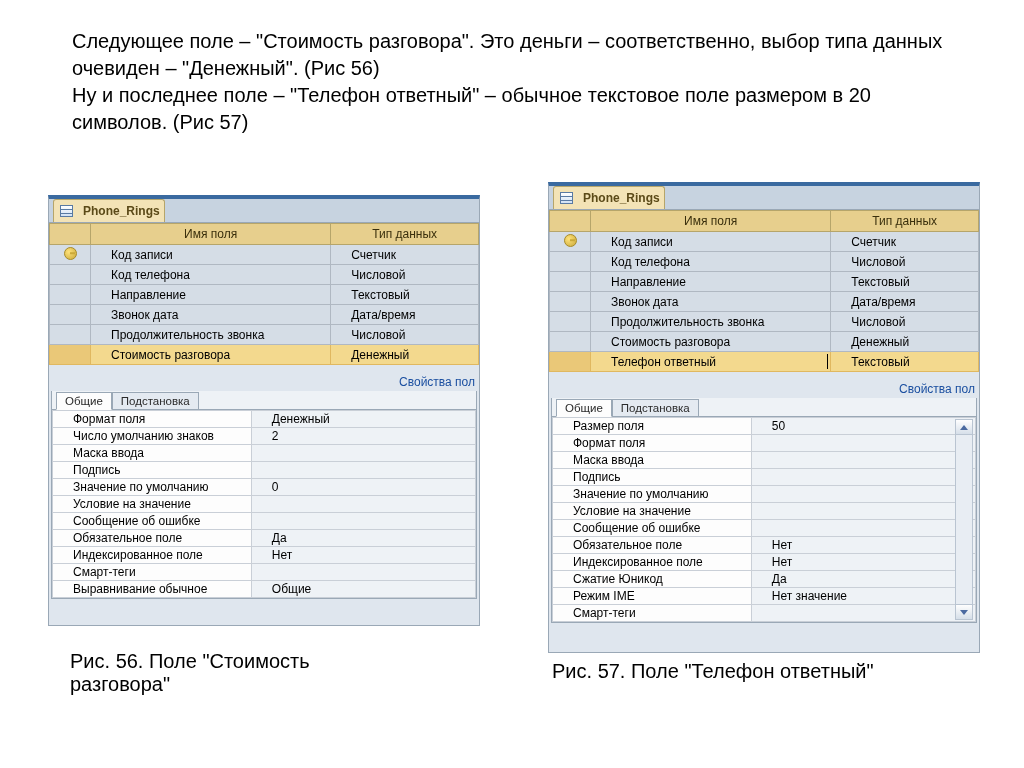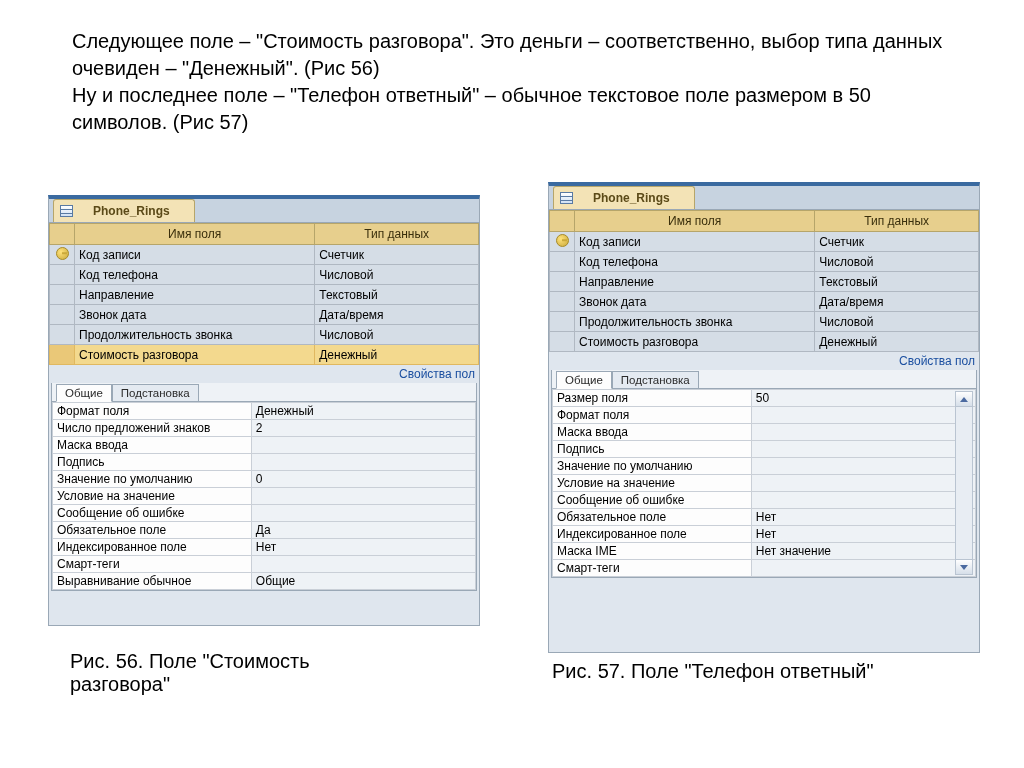--- a/index.html
+++ b/index.html
@@ -36,26 +36,26 @@
   .tab-strip {
     height: 23px;
     background: #c7d3e0;
     border-bottom: 1px solid #9aa8b6;
     display: flex;
     align-items: flex-end;
   }
   .table-tab {
     display: flex;
     align-items: center;
-    gap: 20px;
+    gap: 10px;
     background: #f3e3b6;
     border: 1px solid #b6a56a;
     border-bottom: none;
     border-radius: 3px 3px 0 0;
-    padding: 2px 24px 2px 6px;
+    padding: 2px 4px 2px 6px;
     margin-left: 4px;
     font-weight: bold;
     color: #5b4a18;
     height: 18px;
   }
   .table-icon {
     width: 13px; height: 12px;
     background: linear-gradient(#fff,#cfe1f5);
     border: 1px solid #597aa3;
     box-sizing: border-box;
@@ -67,29 +67,29 @@
   .table-icon:before { top:3px; }
   .table-icon:after  { top:7px; }
 
   table.design {
     border-collapse: collapse;
     width: 100%;
   }
   table.design th {
     background: #e7cf8d;
     border: 1px solid #b6a56a;
-    padding: 3px 12px;
+    padding: 3px 20px;
     font-weight: normal;
     text-align: center;
     color: #3a2f0c;
   }
   table.design td {
     border: 1px solid #b0b8c2;
     background: #d5dde6;
-    padding: 2px 4px;
+    padding: 2px 20px;
     height: 15px;
   }
   table.design td.gutter {
     width: 18px;
     background: #d5dde6;
     text-align: center;
     padding: 0;
   }
   .key-icon {
     display:inline-block; width:11px; height:11px;
@@ -104,21 +104,21 @@
   }
   tr.selrow td { background:#f3d98e !important; border-color:#e0b860 !important; }
   tr.selrow td.gutter { background:#eac878 !important; }
   .cursor-cell { position:relative; }
   .cursor-cell:after { content:""; position:absolute; right:2px; top:2px; bottom:2px; width:1px; background:#000; }
 
   .propbar {
     text-align: right;
     color: #1b4fa0;
     font-size: 12px;
-    padding: 2px 4px 0 0;
+    padding: 10px 4px 0 0;
     background:#dfe6ee;
   }
 
   .prop-panel {
     border: 1px solid #9aa8b6;
     margin: 2px 2px 2px 2px;
     background: #eef2f6;
   }
   .prop-tabs {
     display:flex;
@@ -142,21 +142,21 @@
     border-bottom:1px solid #fdfdfd;
     z-index:1;
   }
   table.props {
     border-collapse: collapse;
     width: 100%;
     background:#fdfdfd;
   }
   table.props td {
     border:1px solid #c9cfd7;
-    padding:1px 4px;
+    padding:1px 20px;
     height:14px;
     font-size:12px;
   }
   table.props td.label { width:47%; background:#fdfdfd; }
   table.props td.value { background:#eef2f6; }
   
   .scroll {
     position:absolute; right:3px;
     width:16px;
     background:#e8edf3;
@@ -182,21 +182,21 @@
     width:330px;
   }
   #cap56 { left:70px; top:650px; }
   #cap57 { left:552px; top:660px; }
 </style>
 </head>
 <body>
 
 <div class="intro">
   <span>Следующее поле – "Стоимость разговора". Это деньги – соответственно, выбор типа данных очевиден – "Денежный". (Рис 56)</span><br>
-  <span>Ну и последнее поле – "Телефон ответный" – обычное текстовое поле размером в 50 символов. (Рис 57)</span>
+  <span>Ну и последнее поле – "Телефон ответный" – обычное текстовое поле размером в 20 символов. (Рис 57)</span>
 </div>
 
 <div class="figbox" id="fig56">
   <div class="tab-strip">
     <div class="table-tab">
       <span class="table-icon"></span>
       <span>Phone_Rings</span>
     </div>
   </div>
   <table class="design">
@@ -246,21 +246,21 @@
       <div class="ptab active">Общие</div>
       <div class="ptab">Подстановка</div>
     </div>
     <table class="props">
       <tbody id="props56">
           <tr>
             <td class="label">Формат поля</td>
             <td class="value">Денежный</td>
           </tr>
           <tr>
-            <td class="label">Число предложений знаков</td>
+            <td class="label">Число умолчанию знаков</td>
             <td class="value">2</td>
           </tr>
           <tr>
             <td class="label">Маска ввода</td>
             <td class="value"></td>
           </tr>
           <tr>
             <td class="label">Подпись</td>
             <td class="value"></td>
           </tr>
@@ -335,20 +335,25 @@
         </tr>
         <tr>
           <td class="gutter"></td>
           <td>Продолжительность звонка</td>
           <td>Числовой</td>
         </tr>
         <tr>
           <td class="gutter"></td>
           <td>Стоимость разговора</td>
           <td>Денежный</td>
+        </tr>
+        <tr class="selrow">
+          <td class="gutter"></td>
+          <td class="cursor-cell">Телефон ответный</td>
+          <td>Текстовый</td>
         </tr>
       </tbody>
   </table>
   <div class="propbar">Свойства пол</div>
   <div class="prop-panel" style="position:relative">
     <div class="prop-tabs">
       <div class="ptab active">Общие</div>
       <div class="ptab">Подстановка</div>
     </div>
     <table class="props">
@@ -383,21 +388,25 @@
           </tr>
           <tr>
             <td class="label">Обязательное поле</td>
             <td class="value">Нет</td>
           </tr>
           <tr>
             <td class="label">Индексированное поле</td>
             <td class="value">Нет</td>
           </tr>
           <tr>
-            <td class="label">Маска IME</td>
+            <td class="label">Сжатие Юникод</td>
+            <td class="value">Да</td>
+          </tr>
+          <tr>
+            <td class="label">Режим IME</td>
             <td class="value">Нет значение</td>
           </tr>
           <tr>
             <td class="label">Смарт-теги</td>
             <td class="value"></td>
           </tr>
         </tbody>
     </table>
     <div class="scroll" style="top:20px; bottom:2px">
       <div class="btn">

